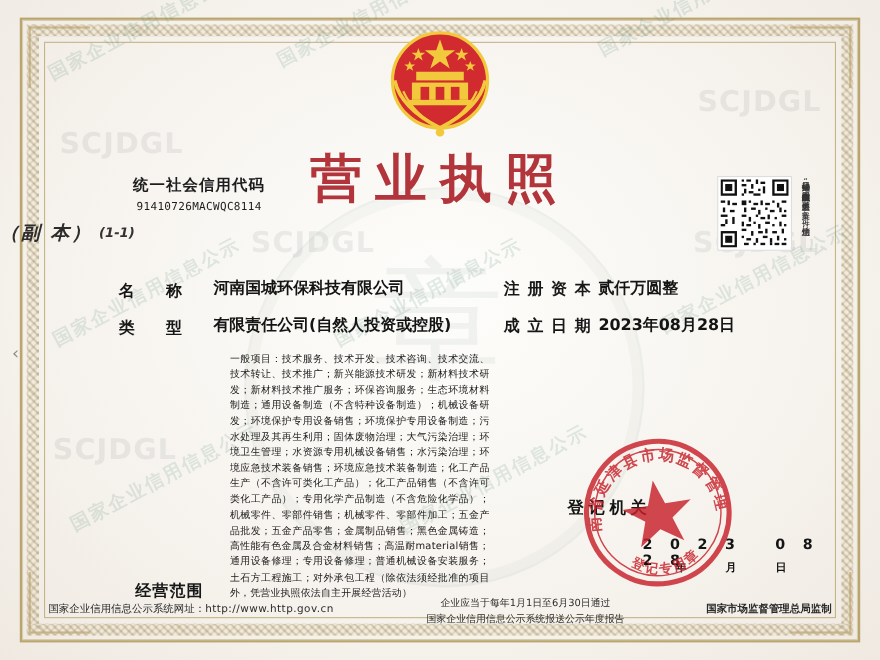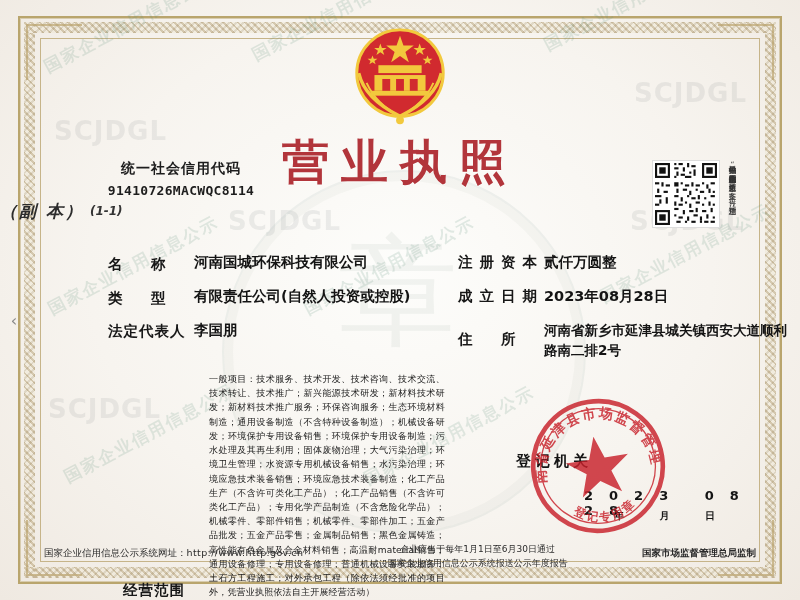--- a/index.html
+++ b/index.html
@@ -166,22 +166,22 @@
     width: 190px;
   }
   .credit-label {
     font-size: 14px;
     font-weight: bold;
     color: #1d1d1d;
     letter-spacing: 1px;
   }
   .credit-value {
     margin-top: 5px;
-    font-size: 13px;
-    font-weight: bold;
+    font-size: 10px;
+    font-weight: normal;
     color: #1d1d1d;
     letter-spacing: .3px;
     font-family: "DejaVu Sans Mono", "Liberation Mono", monospace;
   }
 
   
   .qr-wrap {
     position: absolute;
     right: 62px;
     top: 160px;
@@ -510,30 +510,20 @@
       <div class="col-left">
         <div class="flabel">类　型</div>
         <div class="fvalue">有限责任公司(自然人投资或控股)</div>
       </div>
       <div class="col-right">
         <div class="flabel">成立日期</div>
         <div class="fvalue">2023年08月28日</div>
       </div>
     </div>
 
-    <div class="row">
-      <div class="col-left">
-        <div class="flabel w4">法定代表人</div>
-        <div class="fvalue">李国朋</div>
-      </div>
-      <div class="col-right">
-        <div class="flabel">住　所</div>
-        <div class="fvalue small">河南省新乡市延津县城关镇西安大道顺利路南二排2号</div>
-      </div>
-    </div>
 
     <div class="row scope-row">
       <div class="col-left">
         <div class="flabel w4">经营范围</div>
         <div class="scope-text">一般项目：技术服务、技术开发、技术咨询、技术交流、技术转让、技术推广；新兴能源技术研发；新材料技术研发；新材料技术推广服务；环保咨询服务；生态环境材料制造；通用设备制造（不含特种设备制造）；机械设备研发；环境保护专用设备销售；环境保护专用设备制造；污水处理及其再生利用；固体废物治理；大气污染治理；环境卫生管理；水资源专用机械设备销售；水污染治理；环境应急技术装备销售；环境应急技术装备制造；化工产品生产（不含许可类化工产品）；化工产品销售（不含许可类化工产品）；专用化学产品制造（不含危险化学品）；机械零件、零部件销售；机械零件、零部件加工；五金产品批发；五金产品零售；金属制品销售；黑色金属铸造；高性能有色金属及合金材料销售；高温耐material销售；通用设备修理；专用设备修理；普通机械设备安装服务；土石方工程施工；对外承包工程（除依法须经批准的项目外，凭营业执照依法自主开展经营活动）</div>
       </div>
       <div class="col-right"></div>
     </div>
 
   </div>

